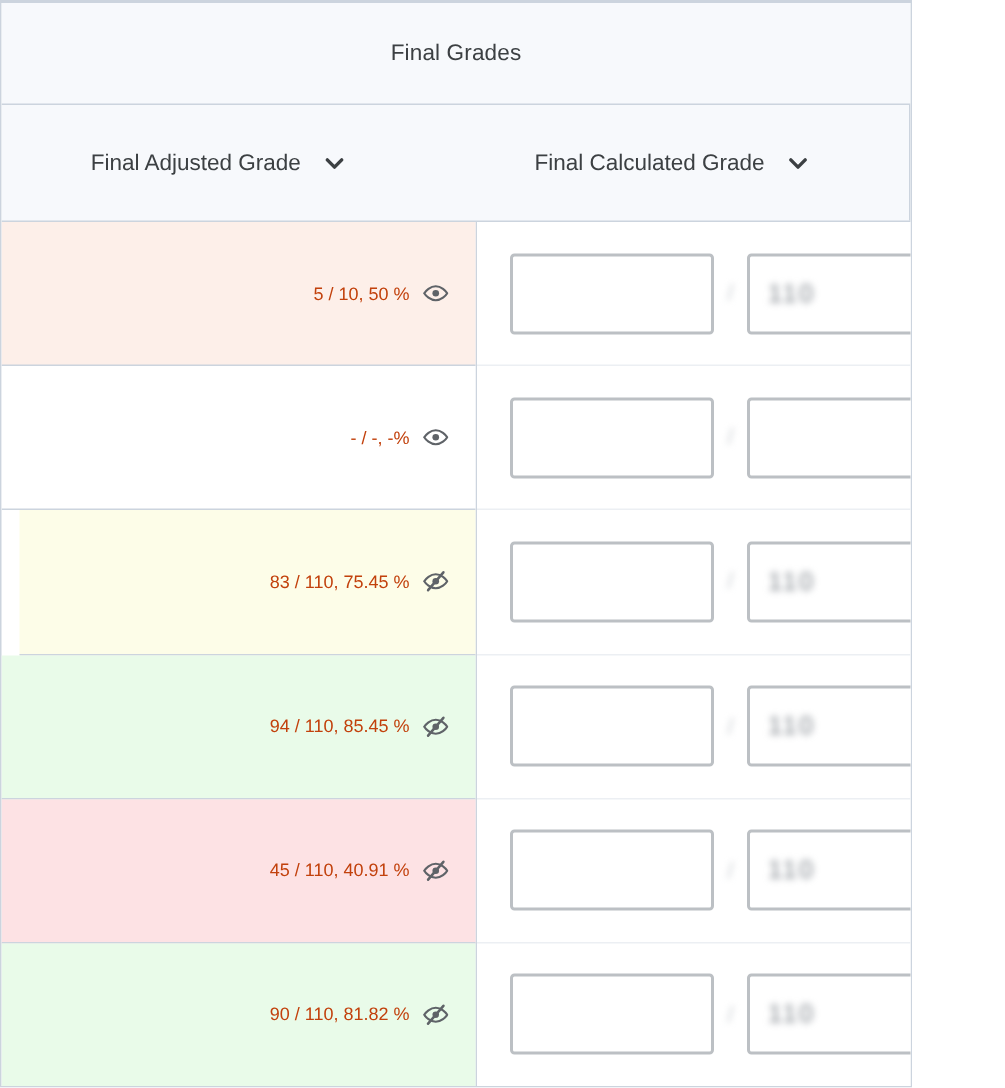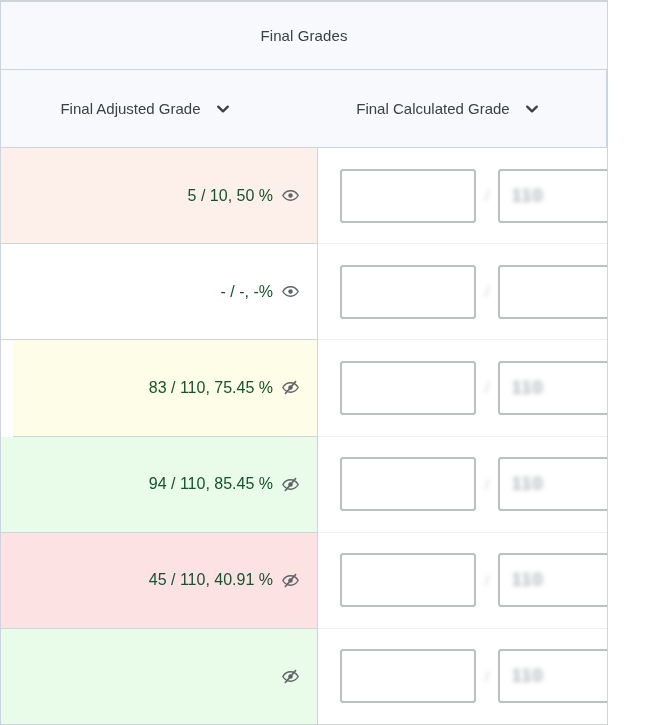--- a/index.html
+++ b/index.html
@@ -98,22 +98,22 @@
     border-bottom: 1px solid #ccd4de;
     display: flex;
     align-items: center;
     justify-content: flex-end;
     padding-right: 18px;
     gap: 9px;
   }
   .calc-cell:last-child { border-bottom: none; }
 
   .grade-text {
-    font-size: 16px;
-    color: #14532d;
+    font-size: 12px;
+    color: #c2410c;
     white-space: nowrap;
   }
   .eye {
     width: 17px;
     height: 17px;
     line-height: 0;
     color: #5f6368;
     flex: 0 0 17px;
   }
   .eye svg { display: block; }
@@ -246,20 +246,21 @@
         <span class="eye">
           <svg width="17" height="17" viewBox="0 0 20 20">
             <path d="M10 4.5C5.6 4.5 2.2 8 1 10c1.2 2 4.6 5.5 9 5.5s7.8-3.5 9-5.5c-1.2-2-4.6-5.5-9-5.5z" fill="none" stroke="currentColor" stroke-width="1.7"></path>
             <circle cx="10" cy="10" r="2.6" fill="currentColor"></circle>
             <path d="M4 17 L16 3" stroke="currentColor" stroke-width="2" stroke-linecap="round"></path>
           </svg>
         </span>
       </div>
 
       <div class="calc-cell" style="background: rgb(233, 251, 233);">
+        <span class="grade-text">90 / 110, 81.82 %</span>
         <span class="eye">
           <svg width="17" height="17" viewBox="0 0 20 20">
             <path d="M10 4.5C5.6 4.5 2.2 8 1 10c1.2 2 4.6 5.5 9 5.5s7.8-3.5 9-5.5c-1.2-2-4.6-5.5-9-5.5z" fill="none" stroke="currentColor" stroke-width="1.7"></path>
             <circle cx="10" cy="10" r="2.6" fill="currentColor"></circle>
             <path d="M4 17 L16 3" stroke="currentColor" stroke-width="2" stroke-linecap="round"></path>
           </svg>
         </span>
       </div>
 
     </div>

